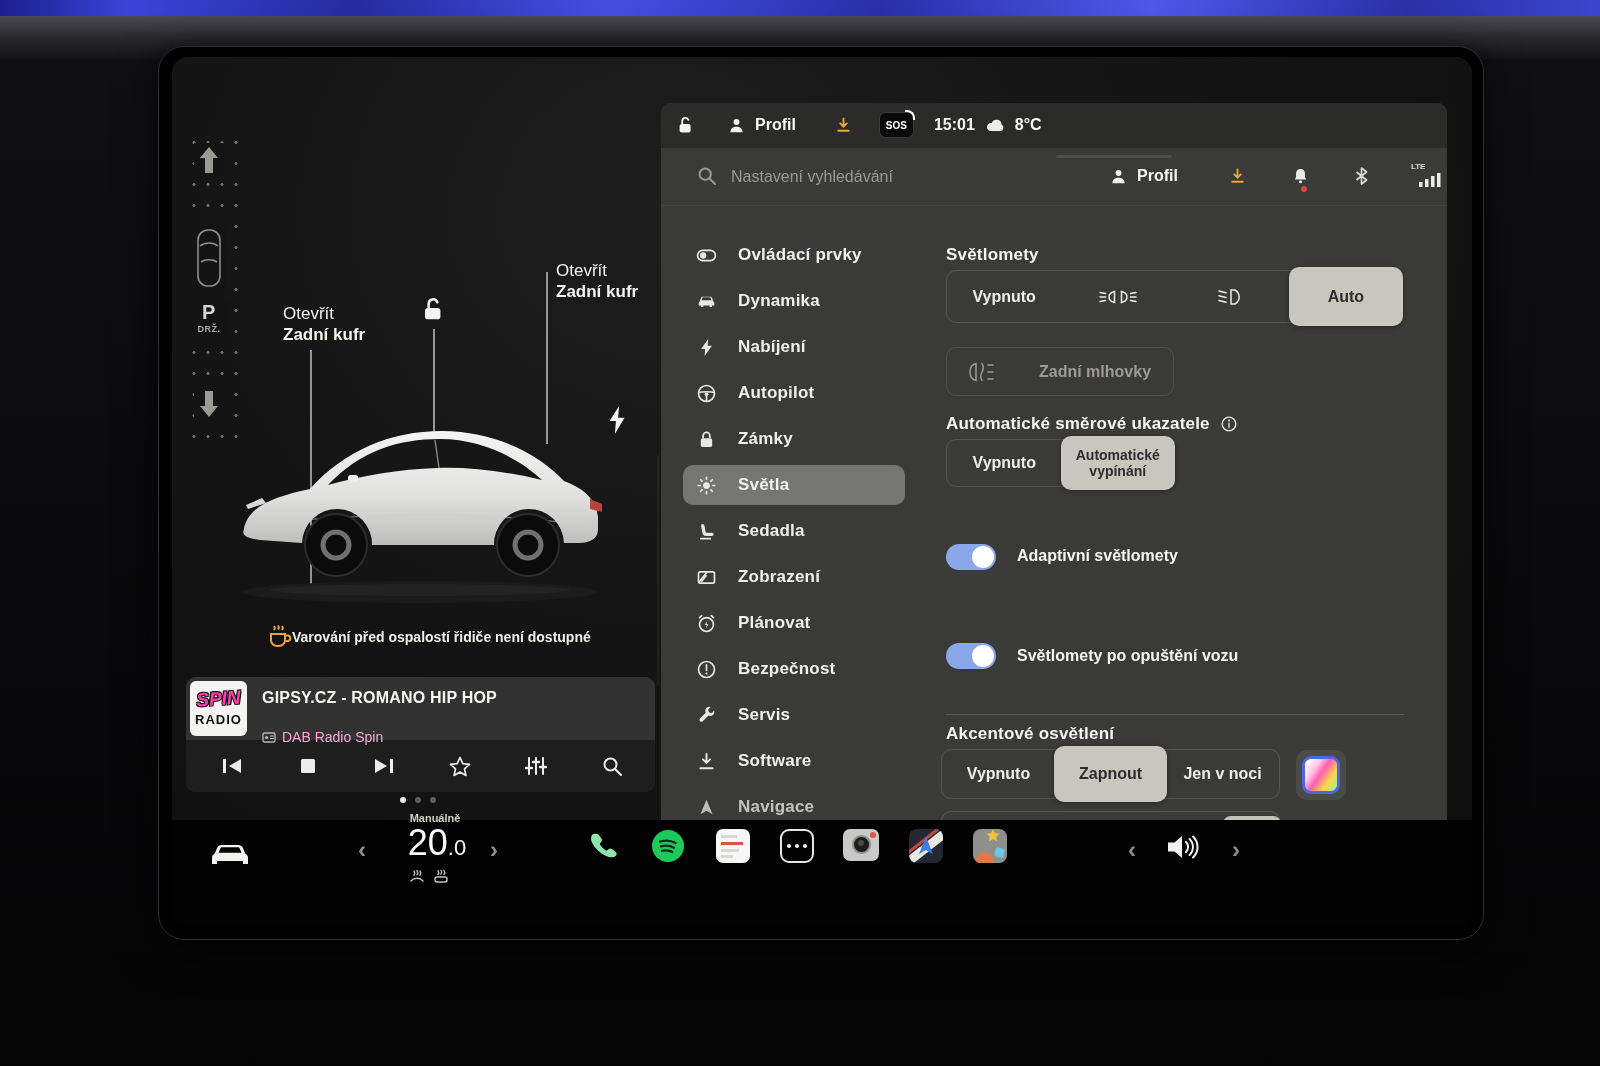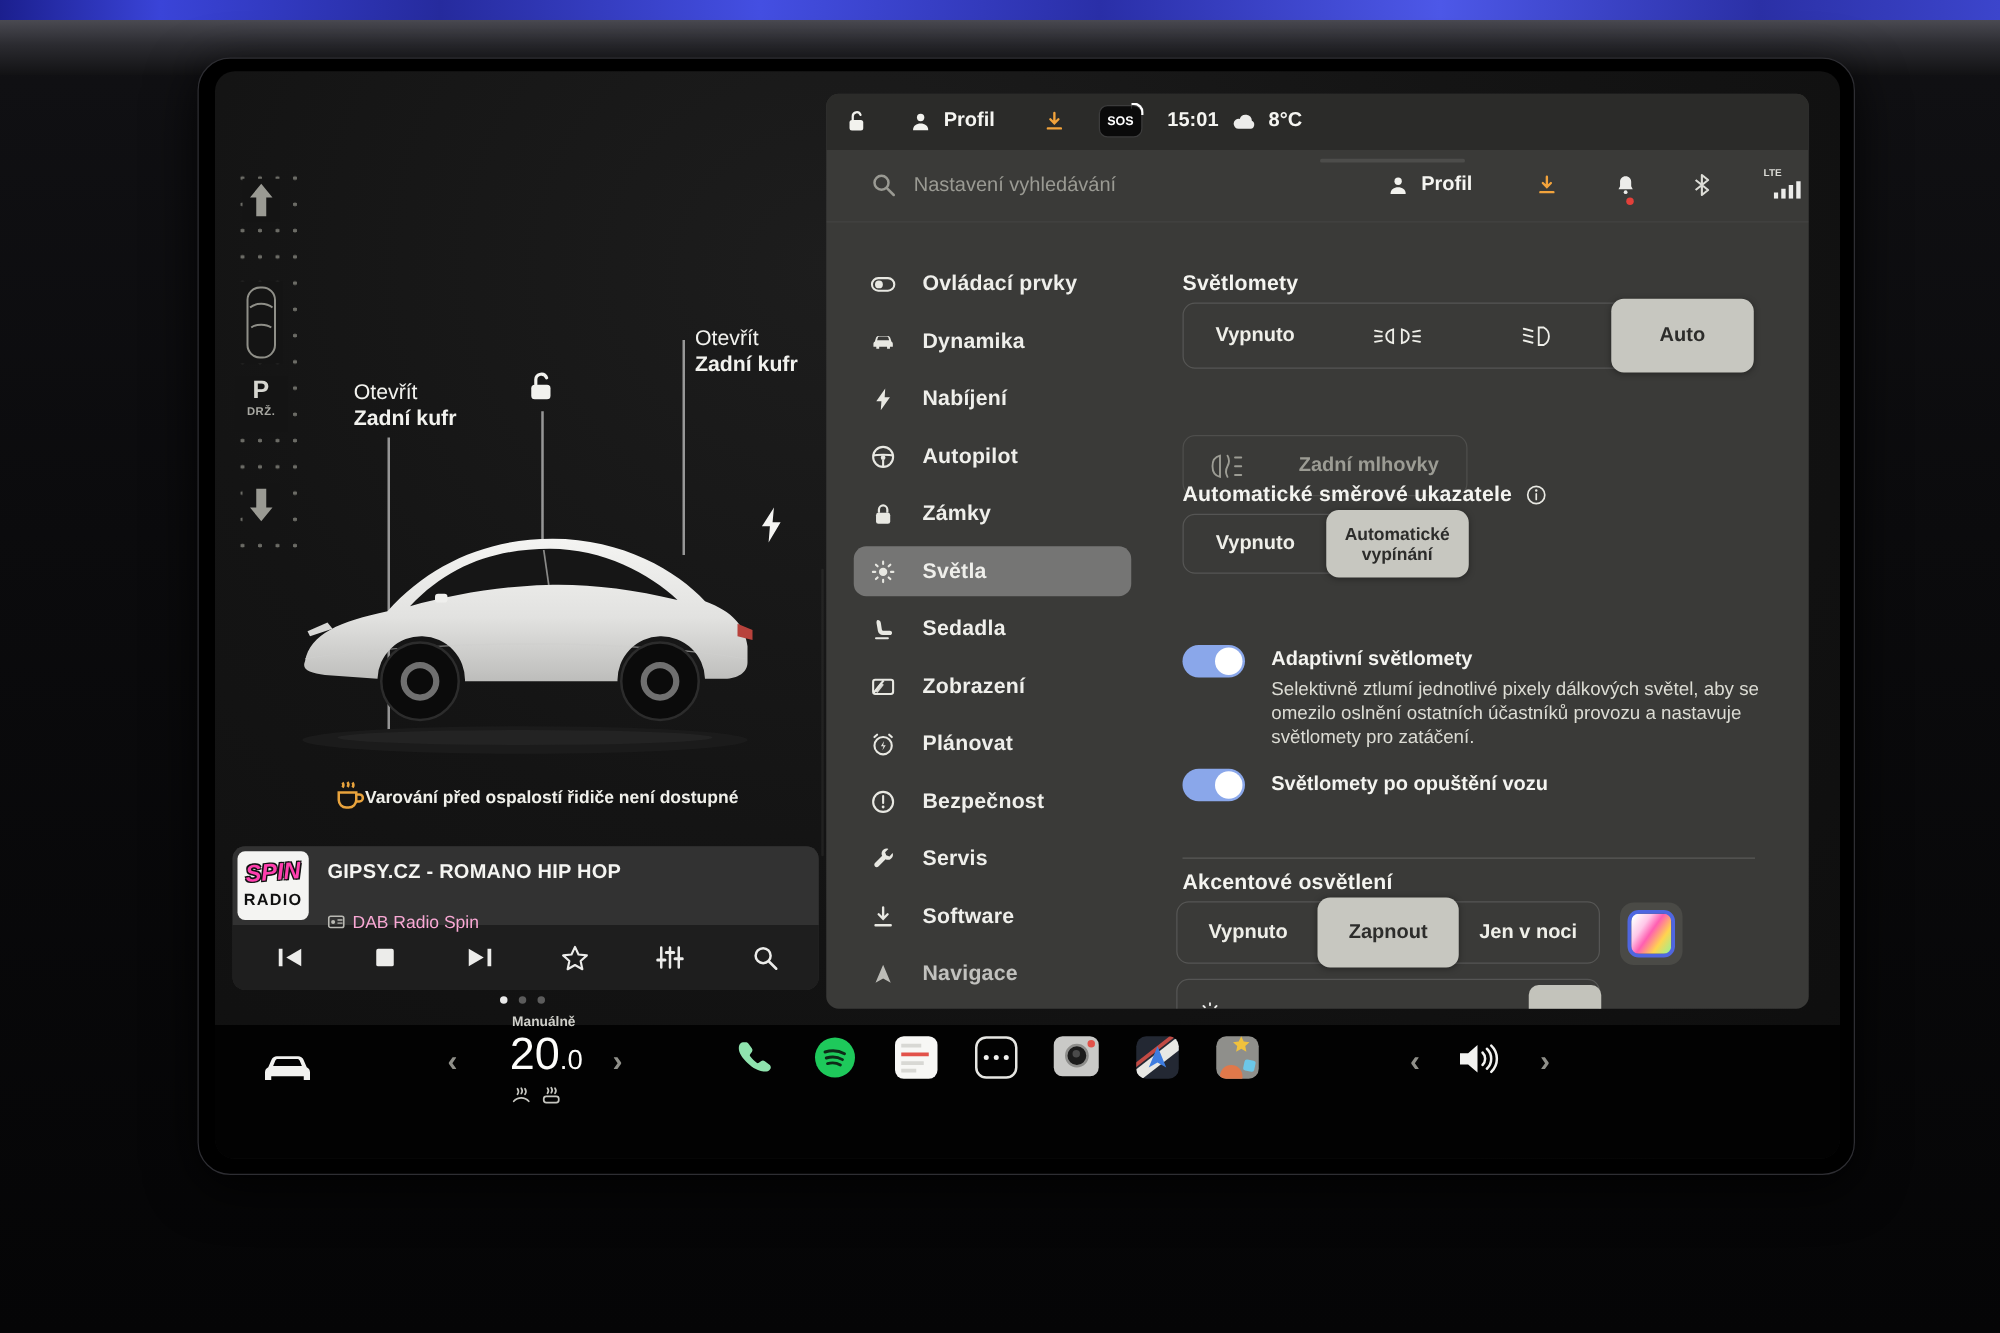--- a/index.html
+++ b/index.html
@@ -32,21 +32,21 @@
   .media-top{position:absolute;left:0;top:0;width:100%;height:63px;background:#323232;}
   .media-bottom{position:absolute;left:0;top:63px;width:100%;height:52px;background:#1e1e1e;}
   .radio-logo{position:absolute;left:4px;top:4px;width:57px;height:55px;background:#f4f4f2;border-radius:6px;text-align:center;overflow:hidden;}
   .radio-logo .spin{display:block;margin-top:7px;font-size:19px;font-weight:bold;font-style:italic;letter-spacing:0;color:#ff3fae;text-shadow:-1px 1px 0 #111,1px 1px 0 #111,1px -1px 0 #111,-1px -1px 0 #111;transform:rotate(-4deg);}
   .radio-logo .radio{display:block;margin-top:2px;font-size:13px;font-weight:bold;letter-spacing:1px;color:#101010;}
   .media-title{position:absolute;left:76px;top:12px;color:#f5f5f2;font-size:16px;font-weight:bold;letter-spacing:.2px;}
   .media-src{position:absolute;left:76px;top:52px;color:#f9a8d4;font-size:14px;display:flex;align-items:center;gap:6px;}
   .mctl{position:absolute;top:63px;height:52px;width:76px;display:flex;align-items:center;justify-content:center;color:#ececea;cursor:pointer;}
 
   
-  .panel{left:489px;top:18px;width:786px;height:732px;background:#3a3a38;border-radius:10px;overflow:hidden;}
+  .panel{left:489px;top:46px;width:786px;height:732px;background:#3a3a38;border-radius:10px;overflow:hidden;}
   .panel-top{position:absolute;left:0;top:0;width:100%;height:45px;background:#2b2b29;}
   .status-ic{display:flex;align-items:center;gap:9px;color:#f0f0ec;}
   .status-text{font-size:16px;font-weight:bold;color:#f5f5f1;}
   .sos-badge{width:35px;height:26px;background:#0a0a0a;border:1px solid #3c3c3c;border-radius:7px;color:#fff;font-size:10px;font-weight:bold;display:flex;align-items:center;justify-content:center;position:relative;}
   .sos-badge:after{content:"";position:absolute;right:-2px;top:-3px;width:8px;height:8px;border:2px solid #fff;border-left:none;border-bottom:none;border-radius:0 8px 0 0;}
   .drag-handle{position:absolute;left:395px;top:52px;width:116px;height:3px;border-radius:2px;background:#4d4d4b;}
 
   .search-row{position:absolute;left:0;top:45px;width:100%;height:58px;border-bottom:1px solid rgba(255,255,255,.05);}
   .search-ph{color:#9a9a93;font-size:16px;}
 
@@ -55,21 +55,21 @@
   .side-item{height:40px;display:flex;align-items:center;gap:21px;padding-left:13px;border-radius:10px;color:#ececе8;cursor:pointer;}
   .side-item .lbl{color:#efefeb;font-size:17px;font-weight:bold;letter-spacing:.2px;}
   .side-item.sel{background:rgba(255,255,255,.30);}
   .side-icon{width:21px;height:21px;color:#e8e8e2;flex:0 0 auto;display:flex;align-items:center;justify-content:center;}
 
   
   .h1{color:#f4f4f0;font-size:17px;font-weight:bold;letter-spacing:.2px;}
   .seg{position:absolute;border:1px solid rgba(255,255,255,.14);border-radius:10px;display:flex;}
   .seg .opt{flex:1;display:flex;align-items:center;justify-content:center;color:#efefe9;font-size:16px;font-weight:bold;position:relative;cursor:pointer;}
   .seg .opt.sel{background:#c7c7c0;color:#2d2d2b;border-radius:10px;margin:-4px -1px;z-index:2;box-shadow:0 1px 5px rgba(0,0,0,.35);}
-  .fogbtn{position:absolute;border:1px solid rgba(255,255,255,.10);border-radius:10px;display:flex;align-items:center;gap:38px;padding-left:20px;color:#9c9c94;font-size:16px;font-weight:bold;cursor:pointer;margin-top:29px;}
+  .fogbtn{position:absolute;border:1px solid rgba(255,255,255,.10);border-radius:10px;display:flex;align-items:center;gap:38px;padding-left:20px;color:#9c9c94;font-size:16px;font-weight:bold;cursor:pointer;}
   .toggle{position:absolute;width:50px;height:26px;border-radius:13px;background:#8aa7ea;cursor:pointer;}
   .toggle .knob{position:absolute;right:2px;top:2px;width:22px;height:22px;border-radius:50%;background:#fff;}
   .tlabel{color:#f4f4f0;font-size:16px;font-weight:bold;}
   .tdesc{color:#dcdcd4;font-size:15px;line-height:19px;font-weight:500;}
   .divider{position:absolute;height:1px;background:rgba(255,255,255,.16);}
   .swatch{position:absolute;width:50px;height:50px;border-radius:11px;background:#4a4a46;display:flex;align-items:center;justify-content:center;cursor:pointer;}
   .swatch .inner{width:38px;height:38px;border-radius:9px;border:3px solid #4f66e0;background:linear-gradient(125deg,#ffffff 6%,#ffc7e8 30%,#ff5fb1 48%,#ffd44f 72%,#a2ef8e 96%);}
   .slider{position:absolute;border:1px solid rgba(255,255,255,.14);border-radius:10px;}
   .slider .handle{position:absolute;top:4px;bottom:4px;width:58px;border-radius:8px;background:#c3c3bb;cursor:grab;}
 
@@ -462,21 +462,20 @@
         <div class="opt sel" style="font-size:14px;line-height:16px;flex-direction:column;">
           <span>Automatické</span>
           <span>vypínání</span>
         </div>
       </div>
 
       <div class="toggle" style="left:285px;top:441px;">
           <div class="knob"></div>
         </div>
       <div class="abs tlabel" style="left:356px;top:444px;">Adaptivní světlomety</div>
-      <div class="abs tdesc" style="left:356px;top:467px;width:392px;">Selektivně ztlumí jednotlivé pixely dálkových světel, aby se omezilo oslnění ostatních účastníků provozu a nastavuje světlomety pro zatáčení.</div>
 
       <div class="toggle" style="left:285px;top:540px;">
           <div class="knob"></div>
         </div>
       <div class="abs tlabel" style="left:356px;top:544px;">Světlomety po opuštění vozu</div>
 
       <div class="divider" style="left:285px;top:611px;width:458px;"></div>
 
       <div class="abs h1" style="left:285px;top:621px;">Akcentové osvětlení</div>
       <div class="seg" style="left:280px;top:646px;width:339px;height:50px;">

